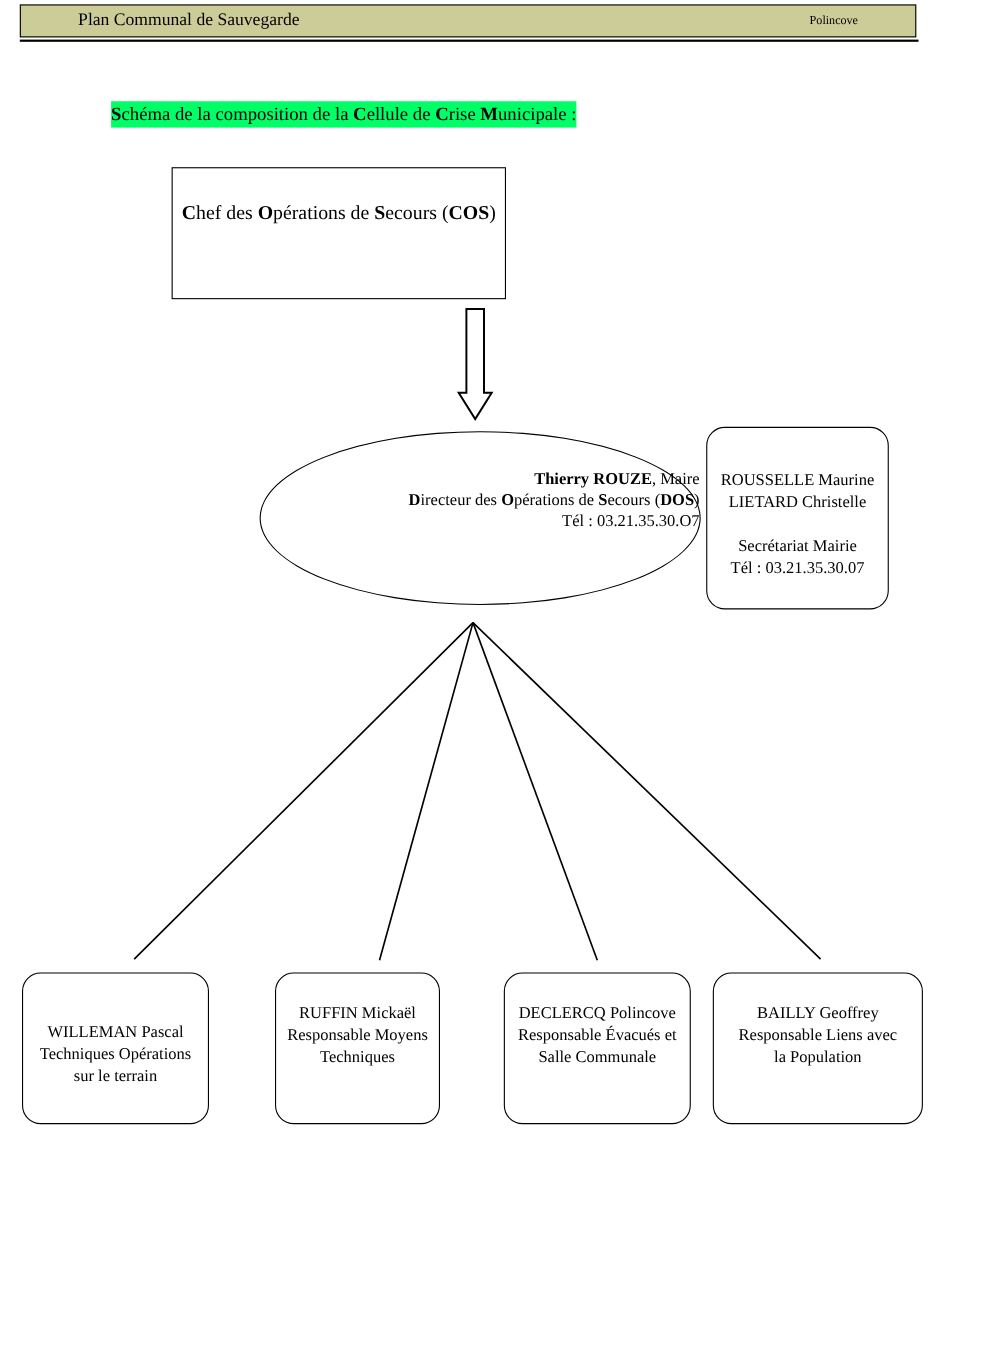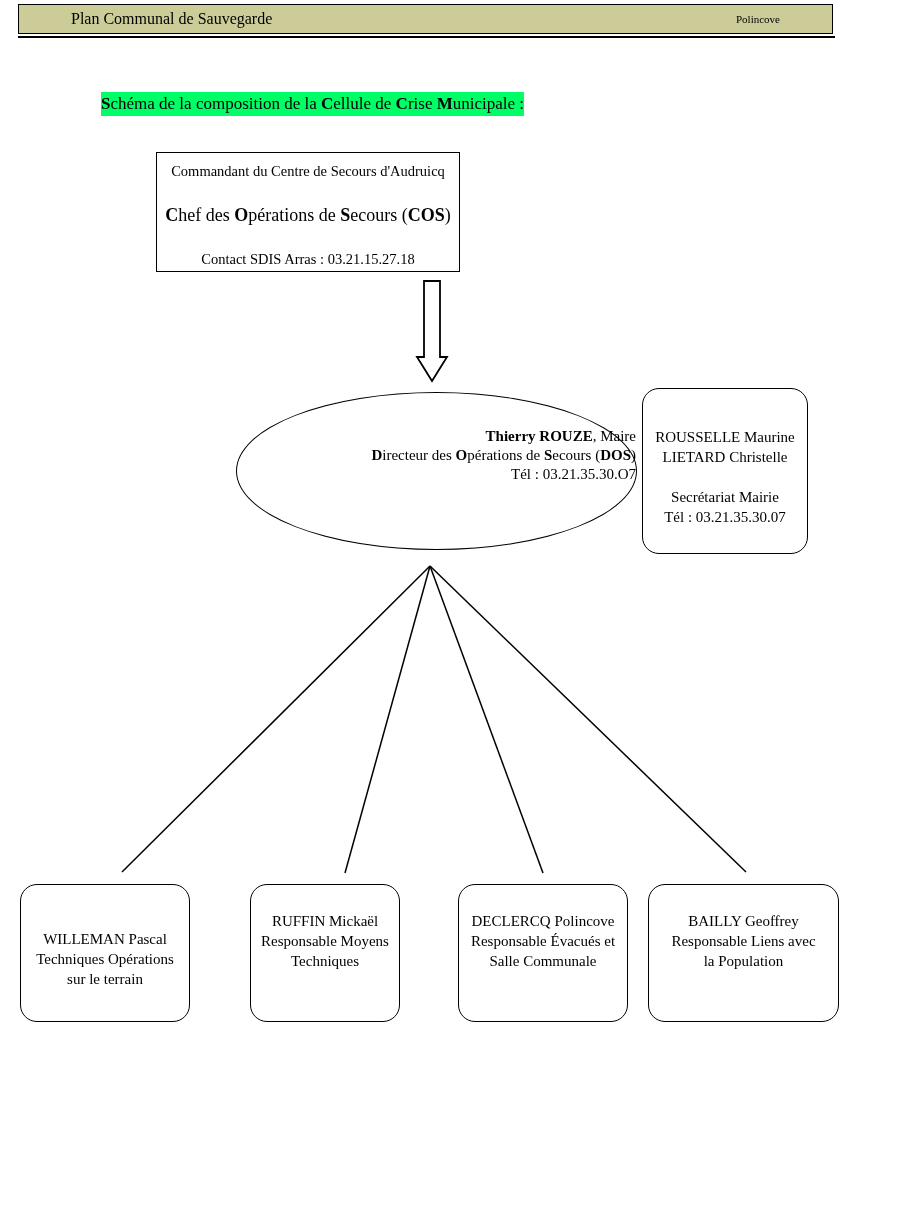--- a/index.html
+++ b/index.html
@@ -167,25 +167,23 @@
   <polygon points="424,281 440,281 440,357 447,357 432,381 417,357 424,357" fill="#ffffff" stroke="#000000" stroke-width="1.8" stroke-linejoin="miter"></polygon>
 
   <line x1="430" y1="566" x2="122" y2="872" stroke="#000000" stroke-width="1.5"></line>
   <line x1="430" y1="566" x2="345" y2="873" stroke="#000000" stroke-width="1.5"></line>
   <line x1="430" y1="566" x2="543" y2="873" stroke="#000000" stroke-width="1.5"></line>
   <line x1="430" y1="566" x2="746" y2="872" stroke="#000000" stroke-width="1.5"></line>
 </svg>
 
 <div class="node" id="box-cos">
   <div class="inner">
-    <div class="ln ln1">Commandant du Centre de Secours d'Audruicq</div>
     <div class="ln ln2">
       <b>C</b>hef des <b>O</b>pérations de <b>S</b>ecours (<b>COS</b>)
     </div>
-    <div class="ln ln3">Contact SDIS Arras : 03.21.15.27.18</div>
   </div>
 </div>
 
 <div id="ellipse-dos">
   <div class="inner">
     <div>
       <b>Thierry ROUZE</b><span>, Maire</span>
     </div>
     <div>
       <b>D</b>irecteur des <b>O</b>pérations de <b>S</b>ecours (<b>DOS</b>)

